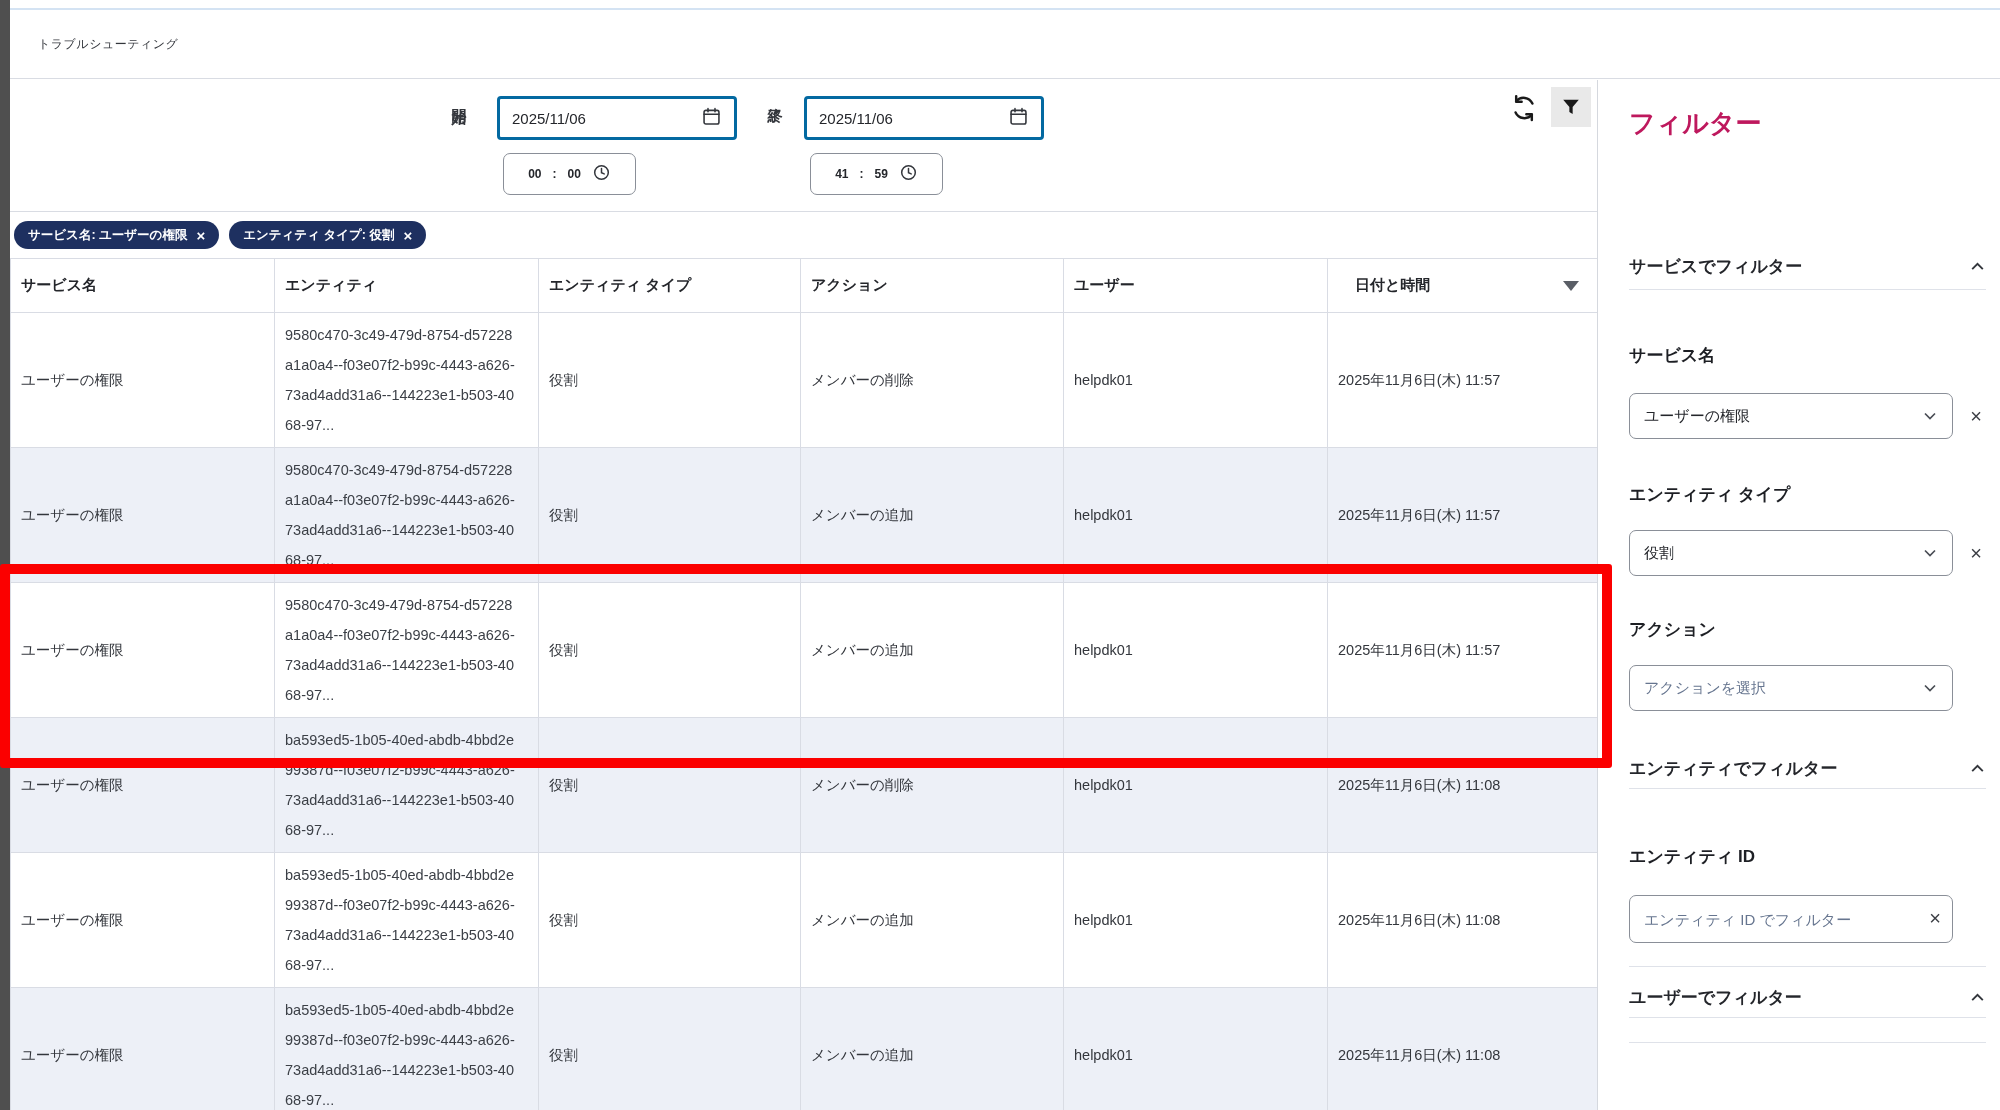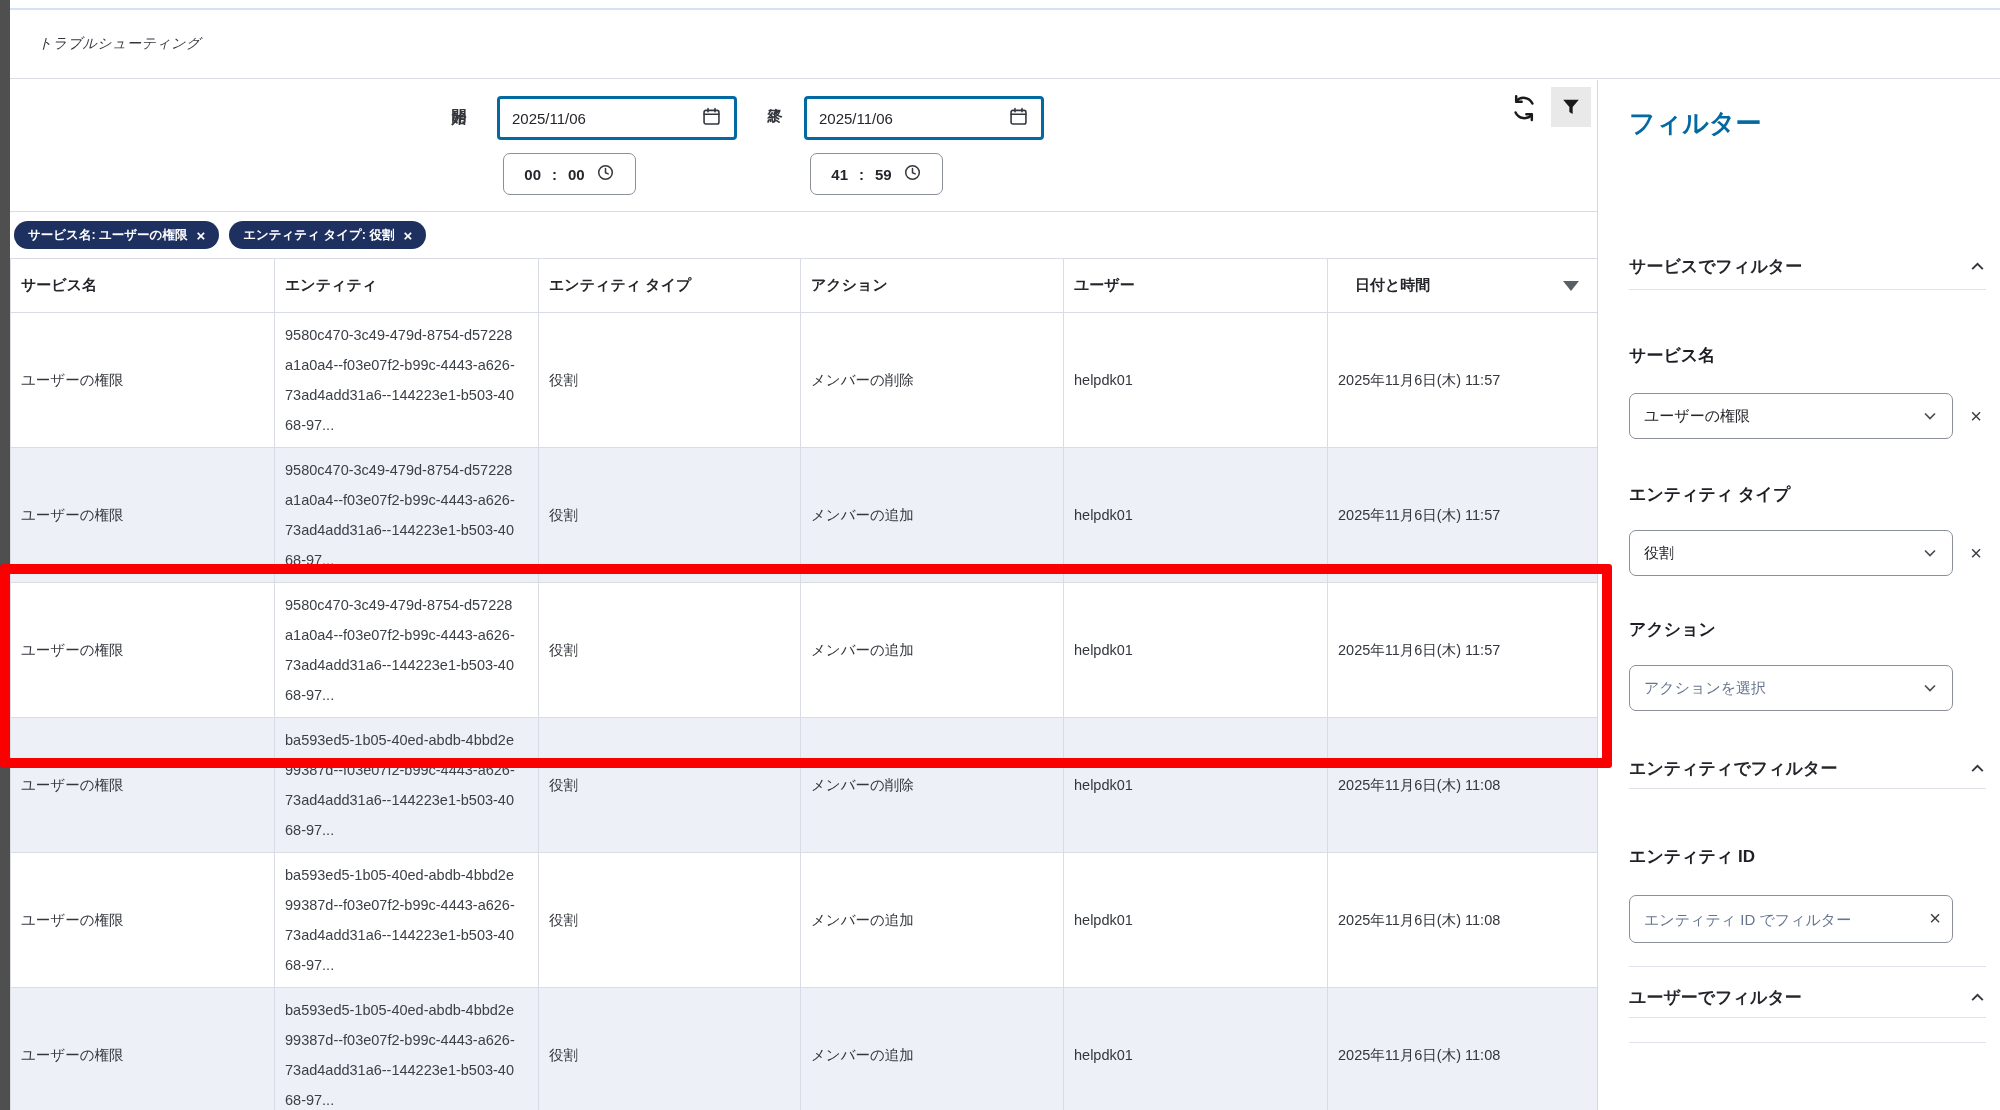--- a/index.html
+++ b/index.html
@@ -8,31 +8,31 @@
   .abs { position:absolute; }
 
   
   .left-strip { left:0; top:0; width:10px; height:1110px; background:#4f4f4f; }
   .top-bar    { left:10px; top:0; width:1990px; height:8px; background:#fff; }
   .top-line   { left:10px; top:8px; width:1990px; height:2px; background:#d4e3f3; }
 
   
   .titlebar { left:10px; top:10px; width:1990px; height:69px; background:#fff;
     border-bottom:1px solid #d9dce3; display:flex; align-items:center; }
-  .page-title { margin-left:28px; font-size:14px; color:#33363c; letter-spacing:.5px;font-style:italic; }
+  .page-title { margin-left:28px; font-size:12px; color:#33363c; letter-spacing:.5px; }
 
   
   .main { left:10px; top:80px; width:1587px; height:1030px; background:#fff; }
   .toolbar { position:relative; width:100%; height:132px; border-bottom:1px solid #d9dce3; }
   .vlabel { writing-mode:vertical-rl; text-orientation:upright; font-size:15px; font-weight:600;
     color:#33363c; line-height:1; letter-spacing:2px; }
   .datebox { display:flex; align-items:center; justify-content:space-between; padding:0 12px;
     border:3px solid #0369a1; border-radius:4px; background:#fff; height:44px; font-size:15px; color:#24262b; }
   .timebox { display:flex; align-items:center; justify-content:center; gap:11px; border:1px solid #8a8f98;
-    border-radius:7px; background:#fff; height:42px; font-size:15px; font-weight:600; color:#24262b; }
+    border-radius:7px; background:#fff; height:42px; font-size:12px; font-weight:600; color:#24262b; }
   .iconbtn { display:flex; align-items:center; justify-content:center; cursor:pointer; }
   .funnel-btn { width:40px; height:40px; background:#e9e9e9; }
 
   
   .chips { position:relative; width:100%; height:46px; display:flex; align-items:center; gap:10px; padding-left:4px; }
   .chip { display:inline-flex; align-items:center; gap:9px; height:27px; padding:14px 14px;
     background:#1e3060; color:#fff; border-radius:14px; font-size:12.5px; font-weight:700; cursor:pointer; }
   .chip .x { font-size:15px; font-weight:700; line-height:1; }
 
   
@@ -43,21 +43,21 @@
   td { height:135px; padding:6px 10px; font-size:14.5px; color:#33363c; background:#fff; }
   tr.alt td { background:#edf0f7; }
   td.entity { font-size:14.5px; line-height:30px; color:#3b3f46; overflow-wrap:anywhere; word-break:break-all; padding-right:22px; }
   .th-flex { display:flex; align-items:center; justify-content:space-between;margin-left:17px; }
   .sort-down { width:0; height:0; border-left:8px solid transparent; border-right:8px solid transparent;
     border-top:10px solid #5a5e66; margin-right:8px; }
 
   
   .sidebar { left:1597px; top:80px; width:403px; height:1030px; background:#fff;
     border-left:1px solid #d5d8de; padding:0 14px 0 31px; }
-  .sb-title { margin-top:26px; font-size:26px; font-weight:700; color:#0369a1; }
+  .sb-title { margin-top:26px; font-size:26px; font-weight:700; color:#be185d; }
   .sb-sec { display:flex; align-items:center; justify-content:space-between; font-size:17px; font-weight:600; color:#24262b; }
   .sb-div { height:1px; background:#dfe2e9; }
   .sb-label { font-size:17px; font-weight:700; color:#1d1f24; }
   .sel-row { display:flex; align-items:center; justify-content:space-between; }
   .selbox { width:324px; height:46px; border:1px solid #8a8f98; border-radius:7px; background:#fff;
     display:flex; align-items:center; justify-content:space-between; padding:0 14px; font-size:15px; color:#24262b; cursor:pointer; }
   .selbox .ph { color:#66758f; }
   .clear-x { font-size:20px; color:#3b3e44; cursor:pointer; line-height:1; padding:2px 4px; }
   .inputbox { position:relative; width:324px; }
   .inputbox input { width:324px; height:48px; border:1px solid #8a8f98; border-radius:7px; padding:0 40px 0 14px;

